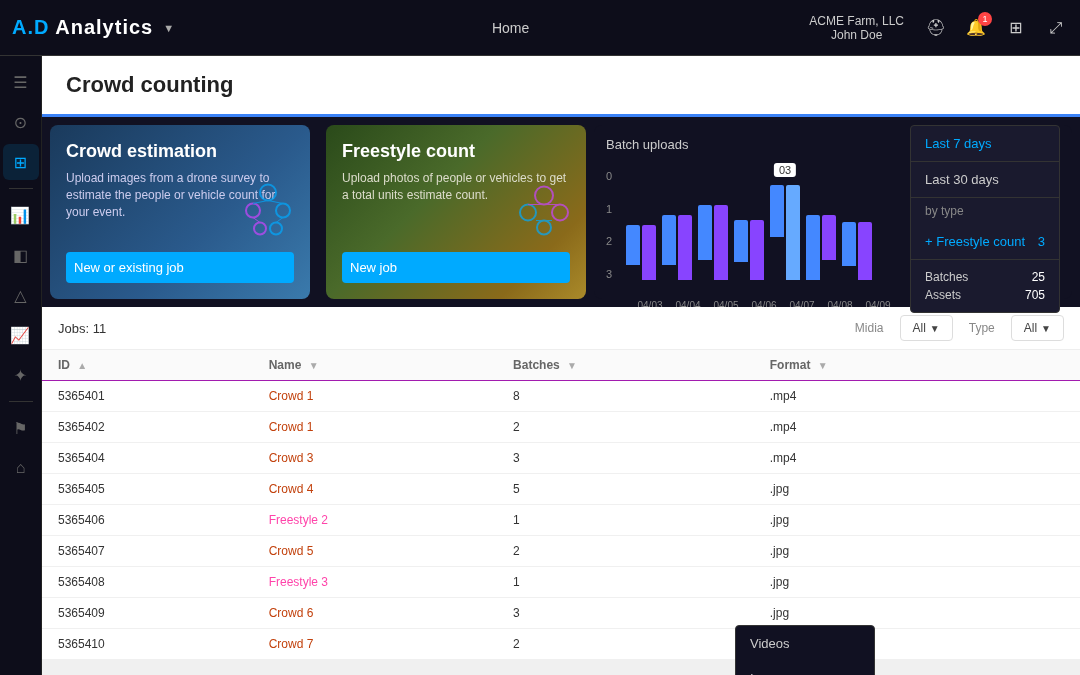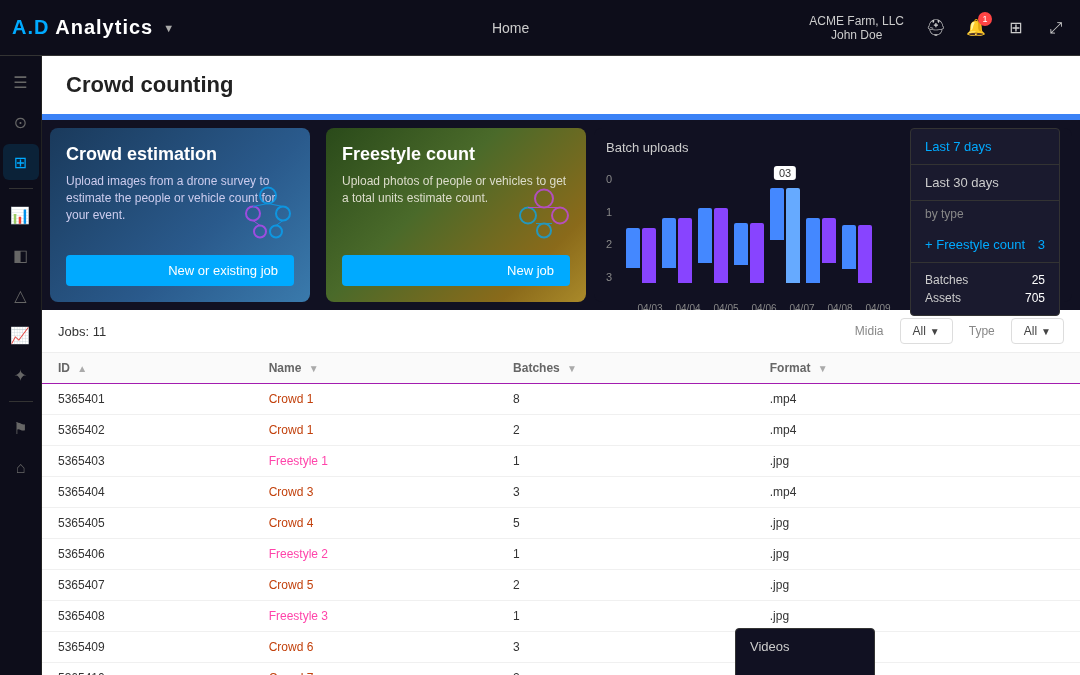--- a/index.html
+++ b/index.html
@@ -36,42 +36,42 @@
     }
     .sidebar-icon.active { background: #00aaff22; color: #00aaff; }
     .sidebar-divider { width: 24px; height: 1px; background: #333; margin: 4px 0; }
 
     
     #content { flex: 1; background: #f0f0f0; overflow: hidden; }
 
     
     #page-header {
       background: #fff; padding: 16px 24px;
-      border-bottom: 6px solid #3b82f6;
+      border-bottom: 3px solid #3b82f6;
     }
     #page-title { font-size: 22px; font-weight: bold; color: #222; }
 
     
     #top-section { display: flex; height: 185px; }
 
     
     .feature-card {
       width: 260px; min-width: 260px; margin: 8px; border-radius: 8px;
       padding: 16px; display: flex; flex-direction: column; justify-content: space-between;
       position: relative; overflow: hidden; color: #fff;
     }
     .card-crowd { background: linear-gradient(135deg, #1a3a5c 0%, #2a5a8c 60%, #3a7aac 100%); }
     .card-freestyle { background: linear-gradient(135deg, #2a4a1a 0%, #4a6a2a 40%, #8a6a1a 80%, #aa8a2a 100%); }
     .card-title { font-size: 18px; font-weight: bold; margin-bottom: 8px; }
     .card-desc { font-size: 12px; color: #cce; line-height: 1.4; flex: 1; }
     .card-freestyle .card-desc { color: #ddc; }
     .card-btn {
       background: #00aaff; color: #fff; border: none; border-radius: 4px;
-      padding: 8px 16px; cursor: pointer; font-size: 13px; margin-top: 10px;
-      width: 100%; text-align: right;
+      padding: 8px 8px; cursor: pointer; font-size: 13px; margin-top: 10px;
+      width: 100%; text-align: left;
     }
     .card-icon { position: absolute; right: 12px; top: 50%; transform: translateY(-50%); opacity: 0.7; }
 
     
     .card-icon svg { width: 60px; height: 60px; }
 
     
     #chart-section {
       flex: 1; background: #111122; margin: 8px 8px 8px 0; border-radius: 8px;
       padding: 12px; position: relative; overflow: visible;
@@ -348,27 +348,20 @@
     <td></td>
   </tr>
             <tr>
     <td>5365402</td>
     <td><span class="name-crowd">Crowd 1</span></td>
     <td>2</td>
     <td>.mp4</td>
     <td></td>
   </tr>
             <tr>
-    <td>5365403</td>
-    <td><span class="name-freestyle">Freestyle 1</span></td>
-    <td>1</td>
-    <td>.jpg</td>
-    <td></td>
-  </tr>
-            <tr>
     <td>5365404</td>
     <td><span class="name-crowd">Crowd 3</span></td>
     <td>3</td>
     <td>.mp4</td>
     <td></td>
   </tr>
             <tr>
     <td>5365405</td>
     <td><span class="name-crowd">Crowd 4</span></td>
     <td>5</td>

